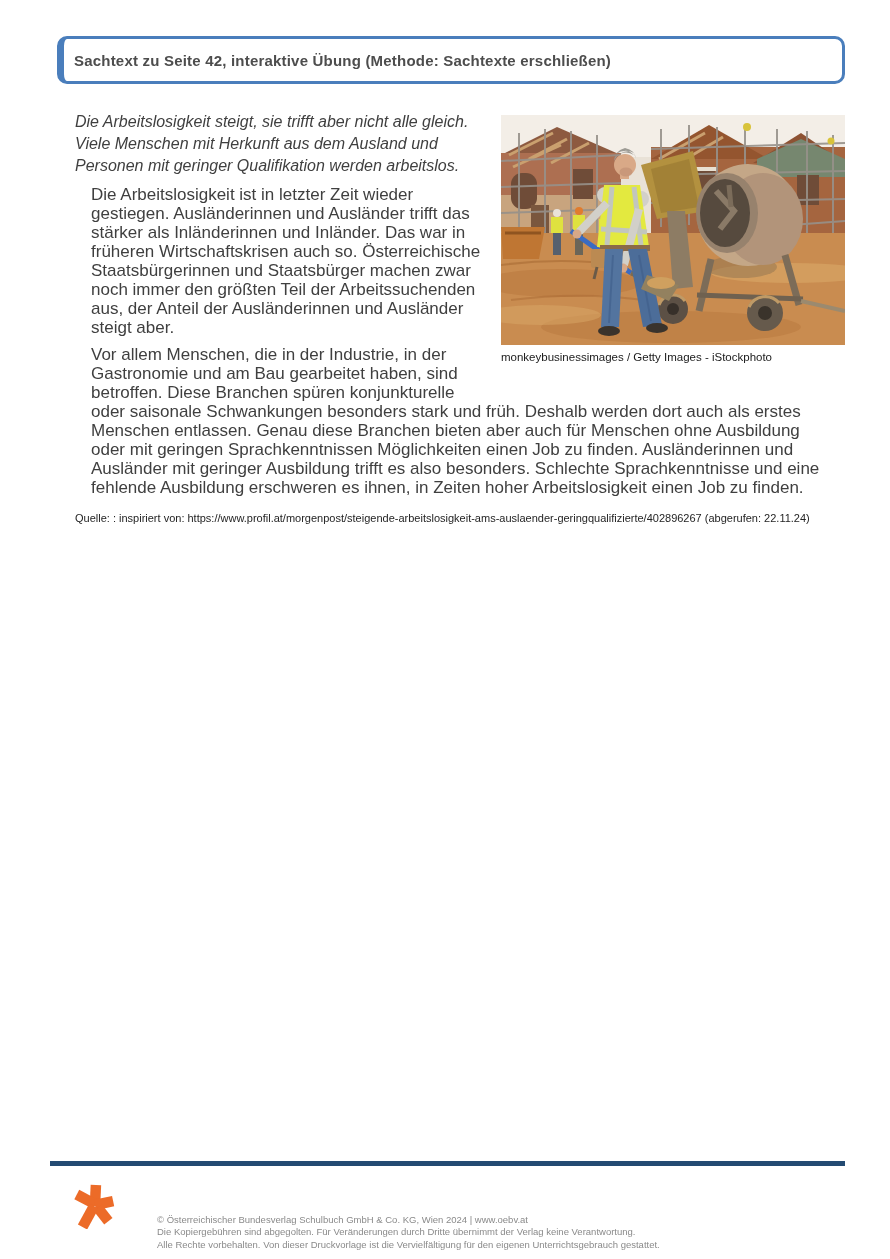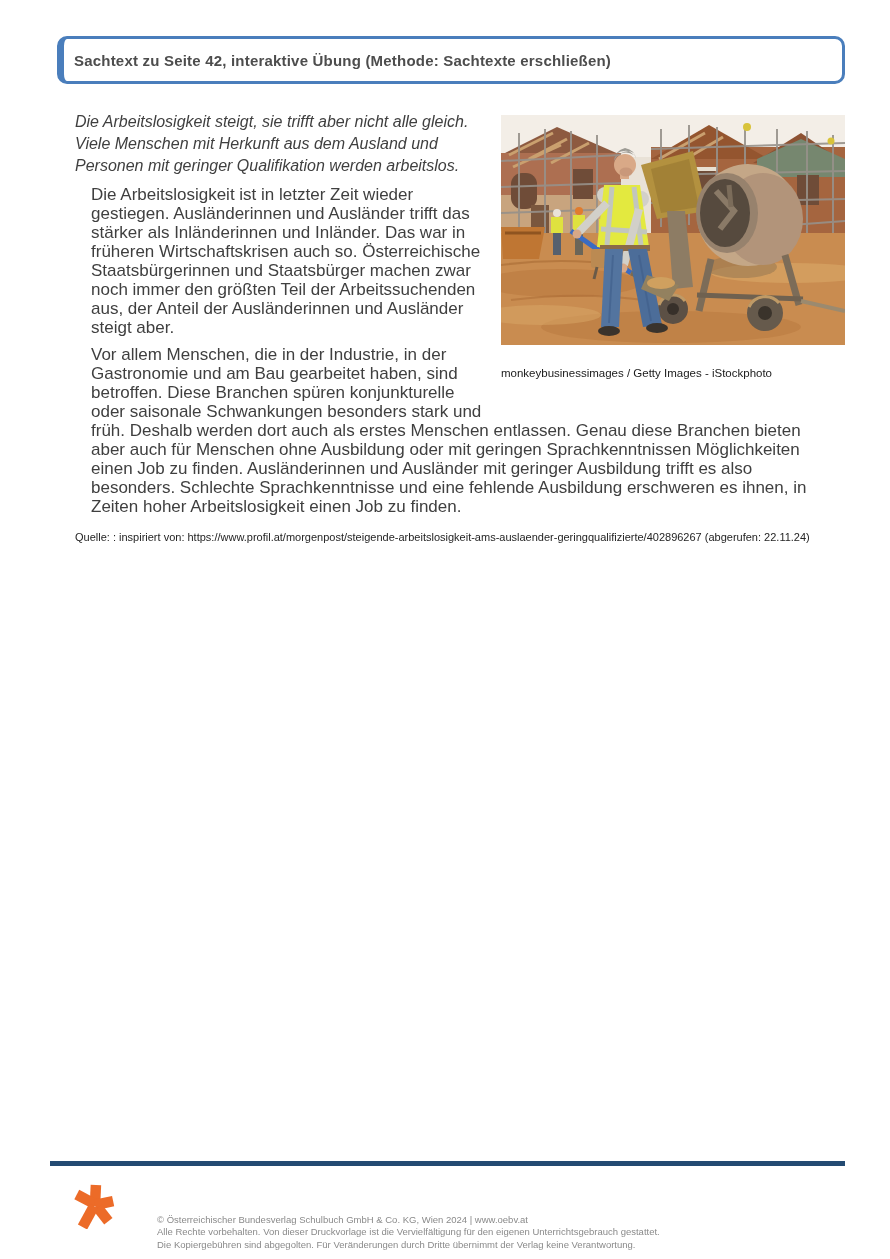--- a/index.html
+++ b/index.html
@@ -11,21 +11,21 @@
         box-sizing:border-box;border:3px solid #4a7ebc;border-left-width:7px;
         border-radius:10px;display:flex;align-items:center;padding:0 14px 0 10px;
         background:#ffffff;}
   .header-banner .banner-label{font-size:15px;font-weight:bold;color:#4d4d4d;letter-spacing:.2px;}
 
   
   .article{position:absolute;left:75px;top:111px;width:770px;color:#3f3f3f;}
   .article h1{margin:0 0 9px;font-size:20.5px;font-weight:bold;color:#3b3b3b;}
   .figure{float:right;width:344px;margin:4px 0 24px 14px;}
   .figure svg{display:block;}
-  .figure figcaption{margin-top:22px;font-size:11.5px;color:#1a1a1a;}
+  .figure figcaption{margin-top:6px;font-size:11.5px;color:#1a1a1a;}
   p.intro{margin:0 0 8px;font-style:italic;font-size:16px;line-height:22px;}
   p.body{margin:0 16px 8px;font-size:17px;line-height:19px;}
   p.source{margin:15px 0 0;font-size:11px;color:#242424;clear:none;}
 
   
   .footer-rule{position:absolute;left:50px;top:1161px;width:795px;height:5px;background:#234a72;}
   .logo{position:absolute;left:72px;top:1181px;}
   .footer-text{position:absolute;left:157px;top:1186px;font-size:9.5px;line-height:12.4px;color:#8a8a8a;margin-top:28px;}
   .footer-text div{white-space:nowrap;}
 </style>
@@ -194,17 +194,17 @@
       <path d="M24 26 L25 4"></path>
       <path d="M24 24 L5 14"></path>
       <path d="M24 25 L43 21"></path>
       <path d="M23 26 L11 48"></path>
       <path d="M27 28 L38 42"></path>
     </g>
   </svg>
 
   <div class="footer-text">
     <div>© Österreichischer Bundesverlag Schulbuch GmbH &amp; Co. KG, Wien 2024 | www.oebv.at</div>
+    <div>Die Kopiergebühren sind abgegolten. Für Veränderungen durch Dritte übernimmt der Verlag keine Verantwortung.</div>
     <div>Alle Rechte vorbehalten. Von dieser Druckvorlage ist die Vervielfältigung für den eigenen Unterrichtsgebrauch gestattet.</div>
-    <div>Die Kopiergebühren sind abgegolten. Für Veränderungen durch Dritte übernimmt der Verlag keine Verantwortung.</div>
   </div>
 
 </div>
 
 </body></html>

